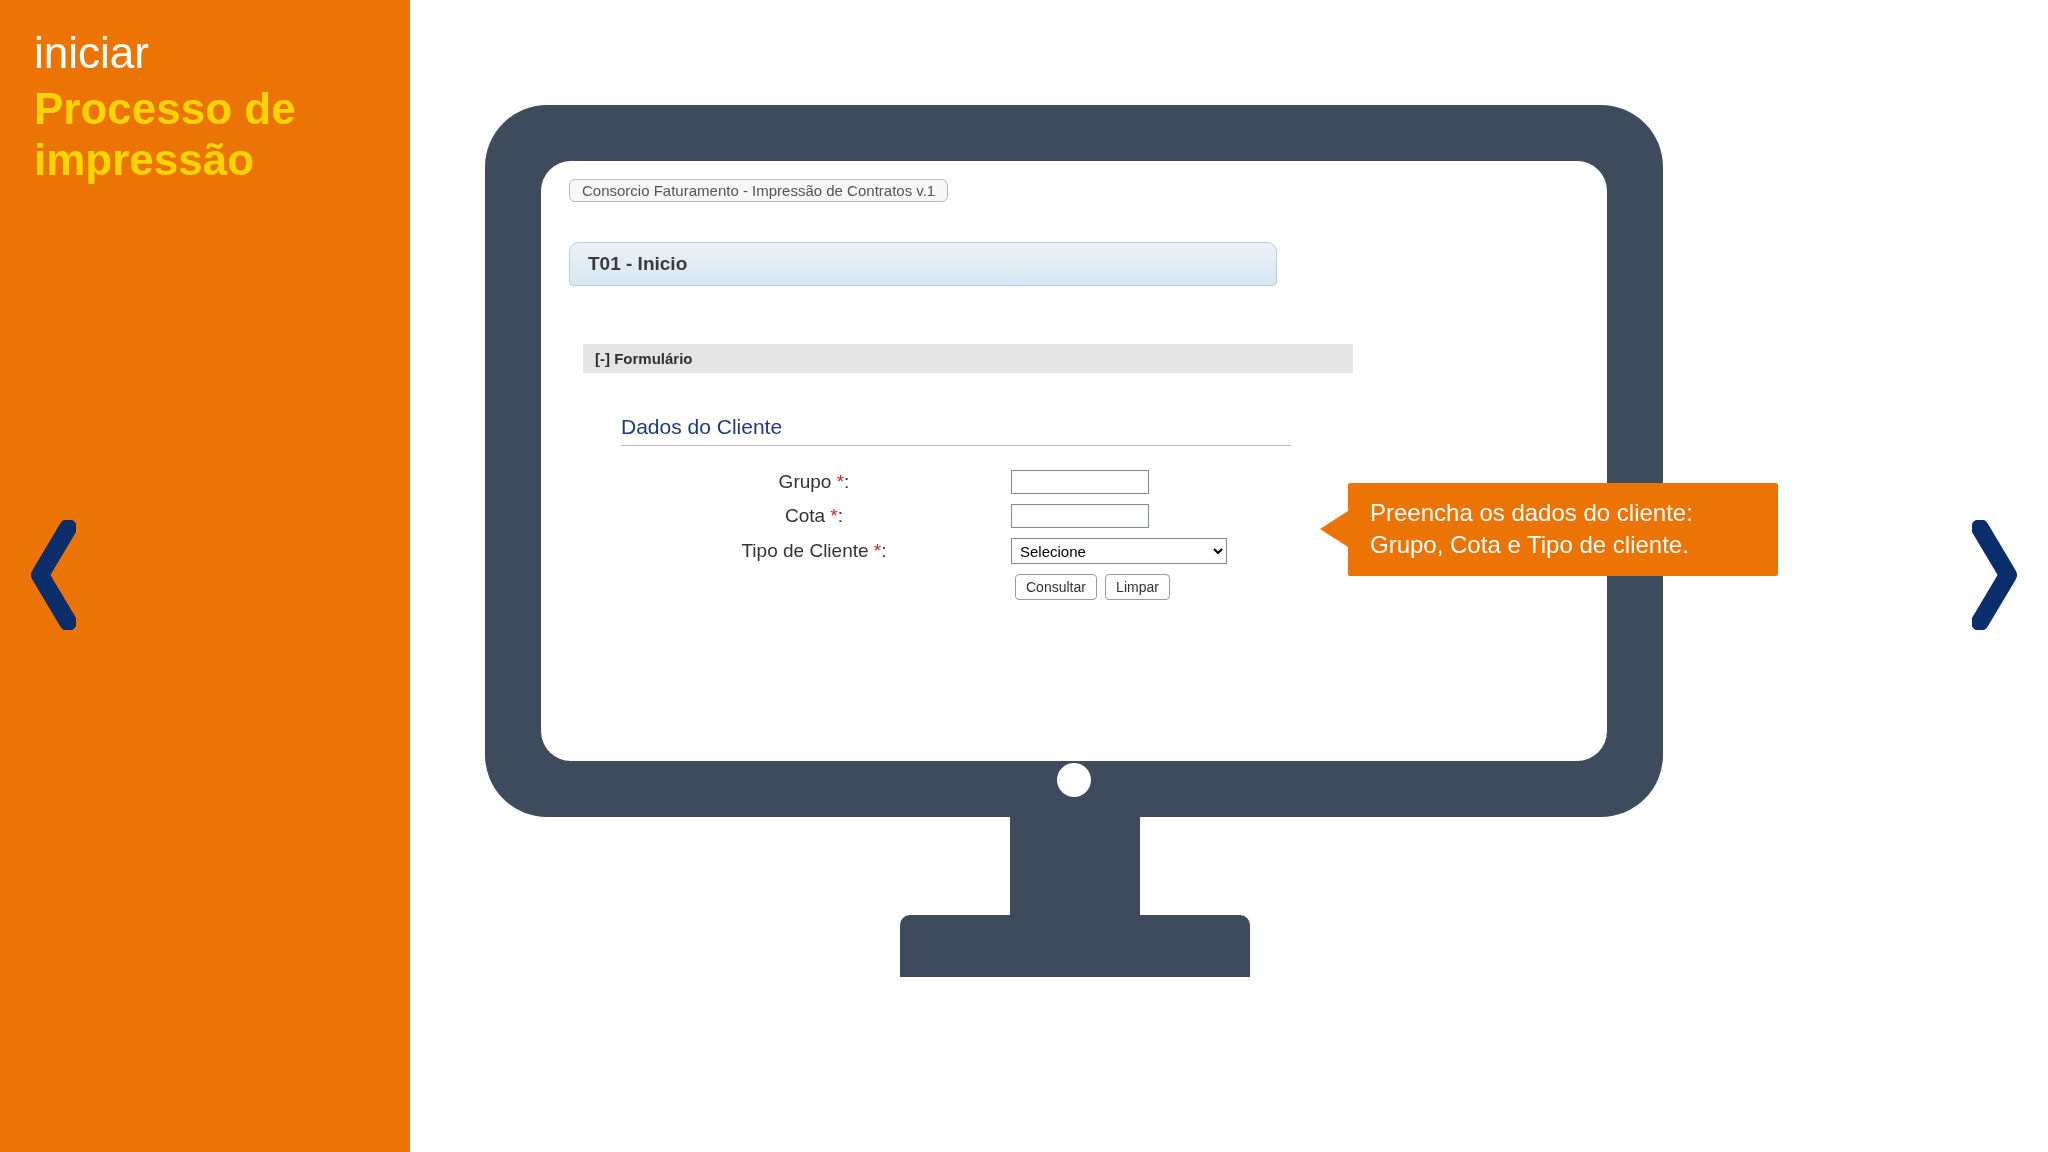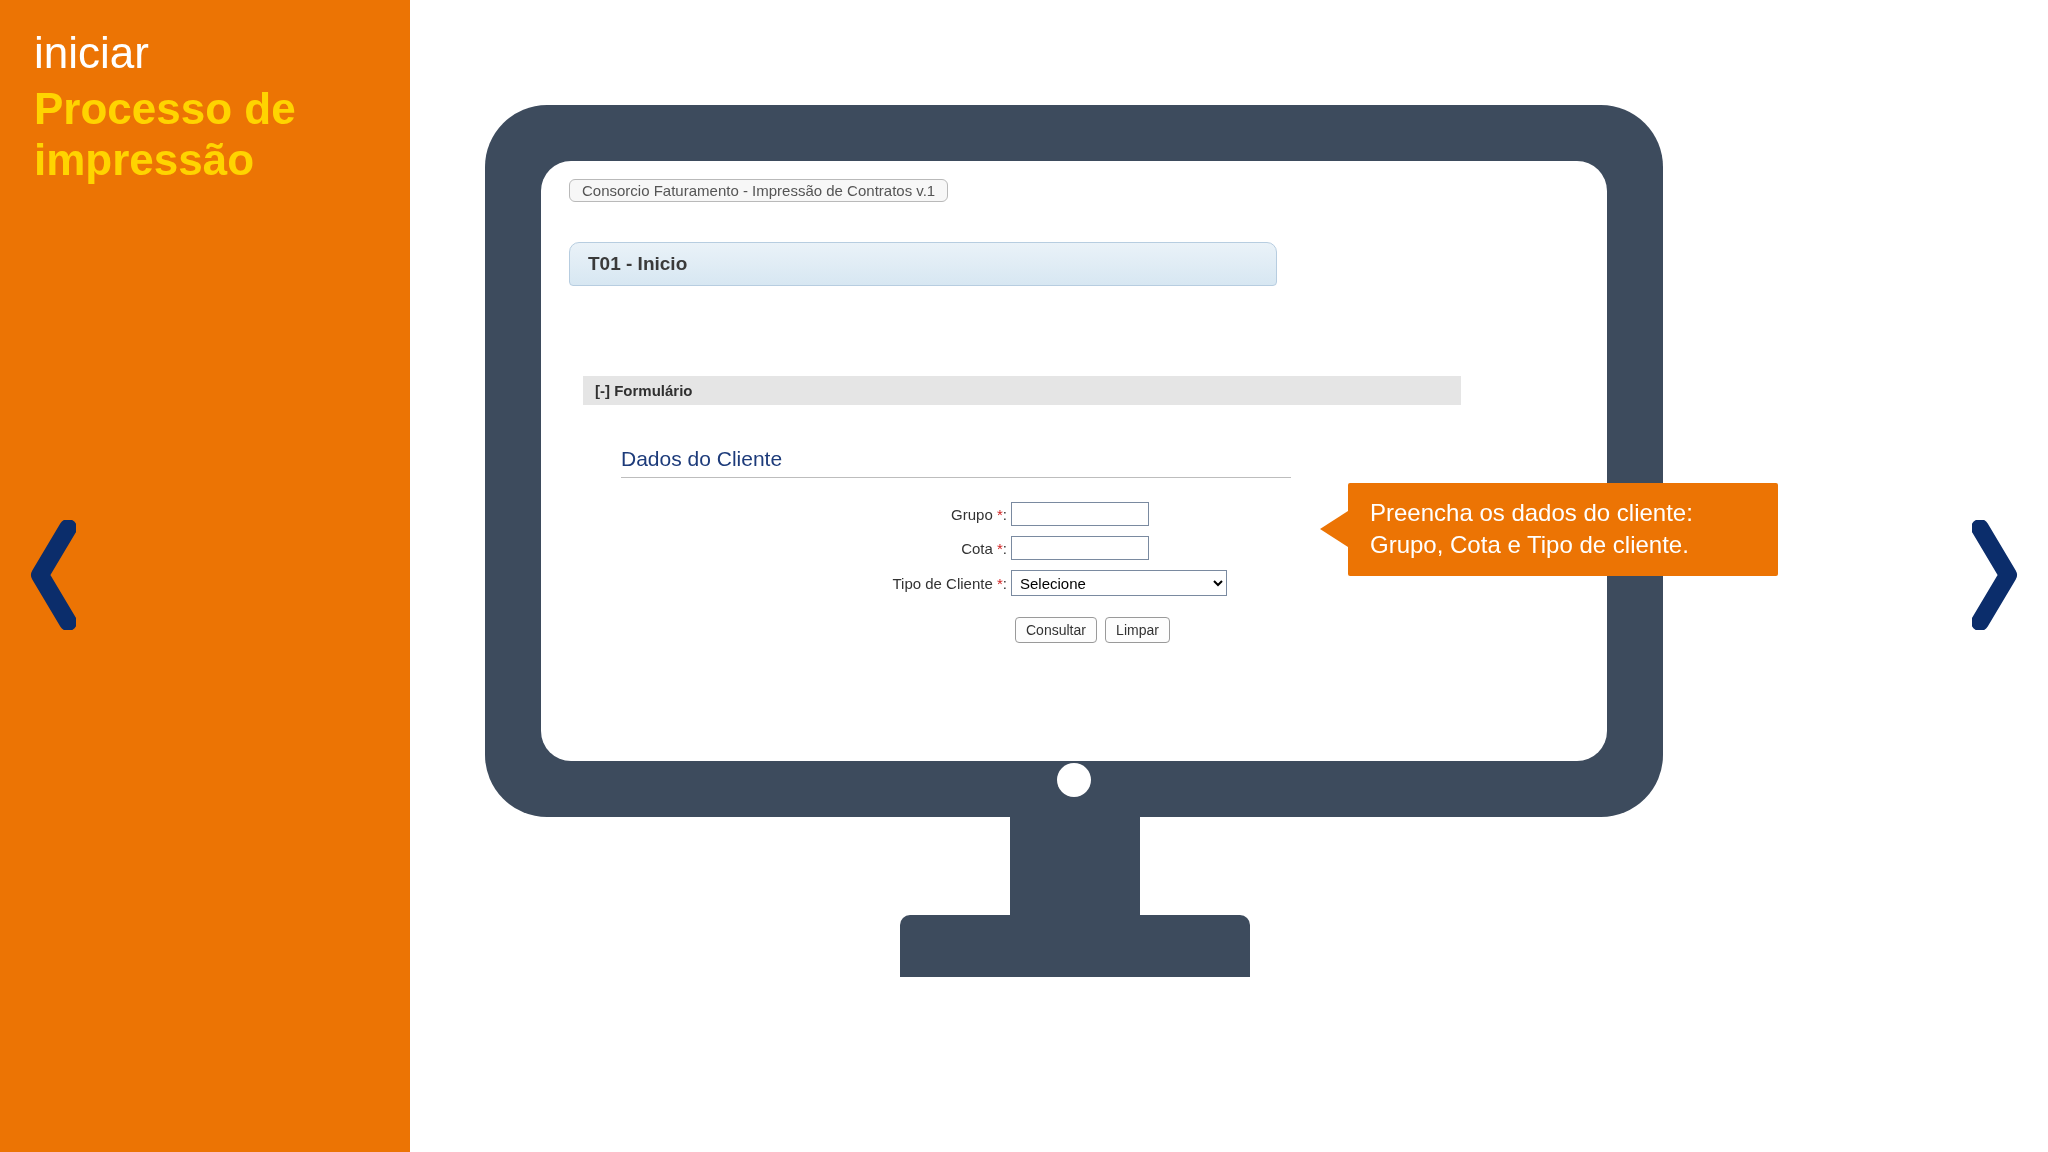--- a/index.html
+++ b/index.html
@@ -85,57 +85,57 @@
     background: linear-gradient(#eaf2f8, #d7e7f2);
     border: 1px solid #b7cde0;
     border-radius: 10px 10px 4px 4px;
     padding: 10px 18px;
     font-weight: 700;
     font-size: 19px;
     color: #3a3a3a;
   }
 
   .section-hdr {
-    margin-top: 90px;
+    margin-top: 58px;
     margin-left: 20px;
-    width: 878px;
+    width: 770px;
     background: #e5e5e5;
     padding: 6px 12px;
     font-size: 15px;
     font-weight: 700;
     color: #303030;
   }
 
   .form-area {
     margin-top: 42px;
     margin-left: 58px;
     width: 700px;
   }
   .form-title { color: #1d3b7a; font-size: 21px; font-weight: 400; padding-bottom: 6px; }
   .form-hr { border: none; border-top: 1px solid #bdbdbd; margin-bottom: 24px; width: 670px; }
 
   .row { display: flex; align-items: center; justify-content: flex-start; margin-bottom: 10px; }
-  .row label { width: 390px; text-align: right; font-size: 15px; color: #333; padding-right: 4px; }
+  .row label { width: 390px; text-align: center; font-size: 19px; color: #333; padding-right: 4px; }
   .row label .req { color: #d02020; }
   .row input[type=text] {
     width: 138px; height: 24px;
     border: 1px solid #7a8aa0;
     background: #fff;
     font-size: 14px;
     padding: 0 4px;
   }
   .row select {
     width: 216px; height: 26px;
     border: 1px solid #7a8aa0;
     background: #fff;
     font-size: 15px;
     padding: 0 4px;
   }
 
-  .btnrow { margin-left: 394px; margin-top: 21px; }
+  .btnrow { margin-left: 394px; margin-top: 10px; }
   .btn {
     display: inline-block;
     border: 1px solid #9a9a9a;
     border-radius: 4px;
     background: #fdfdfd;
     padding: 4px 10px;
     font-size: 14px;
     color: #333;
     cursor: pointer;
     margin-right: 4px;

